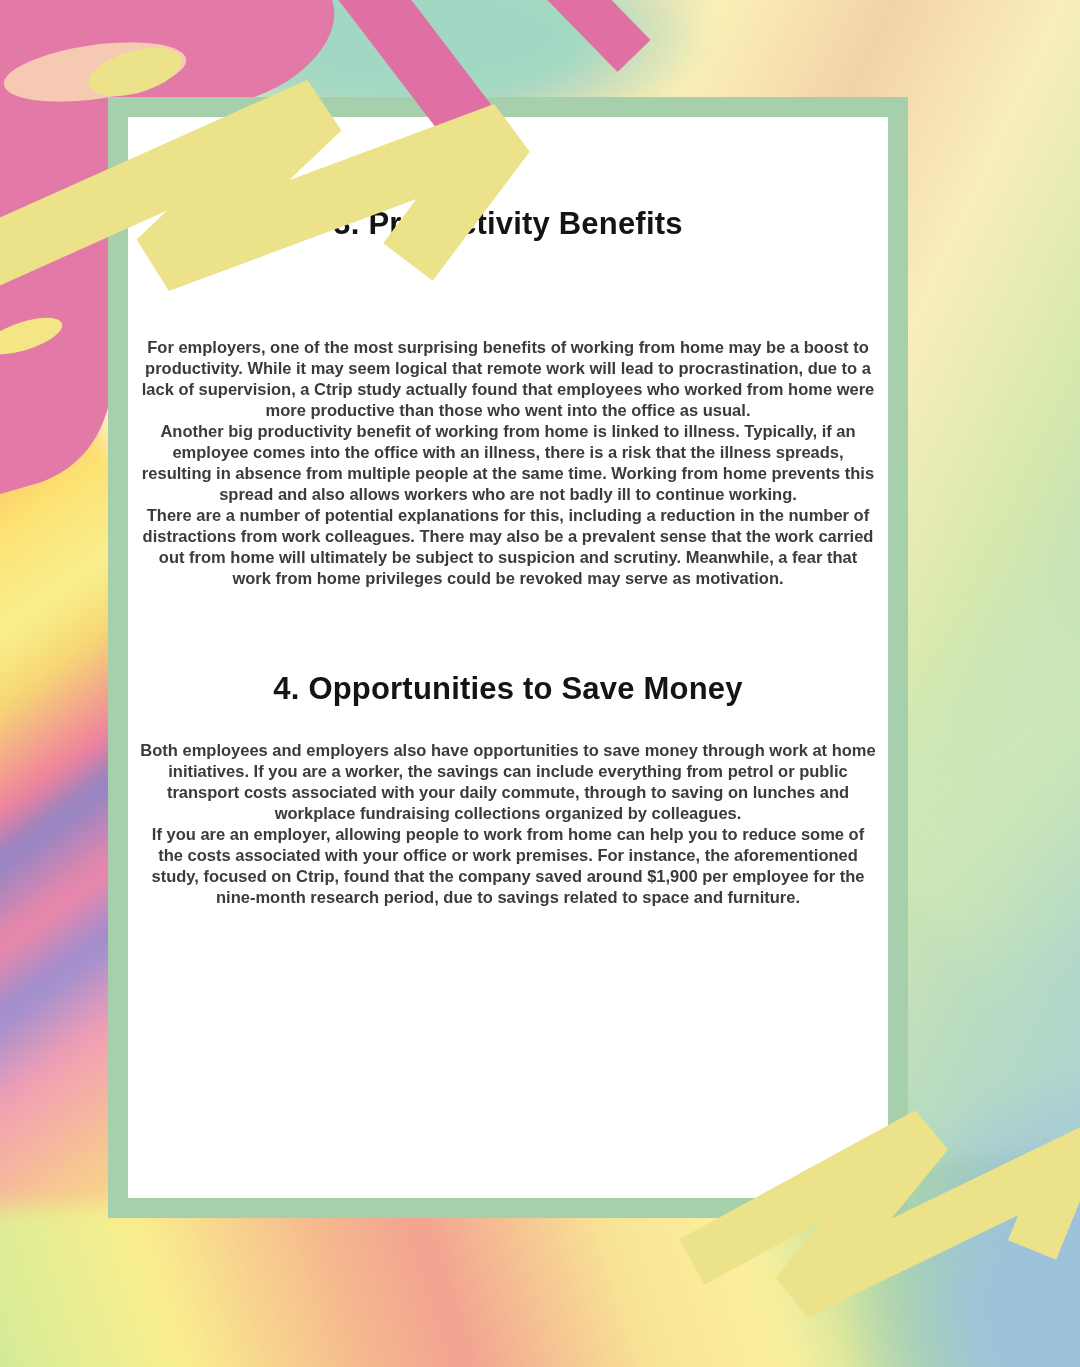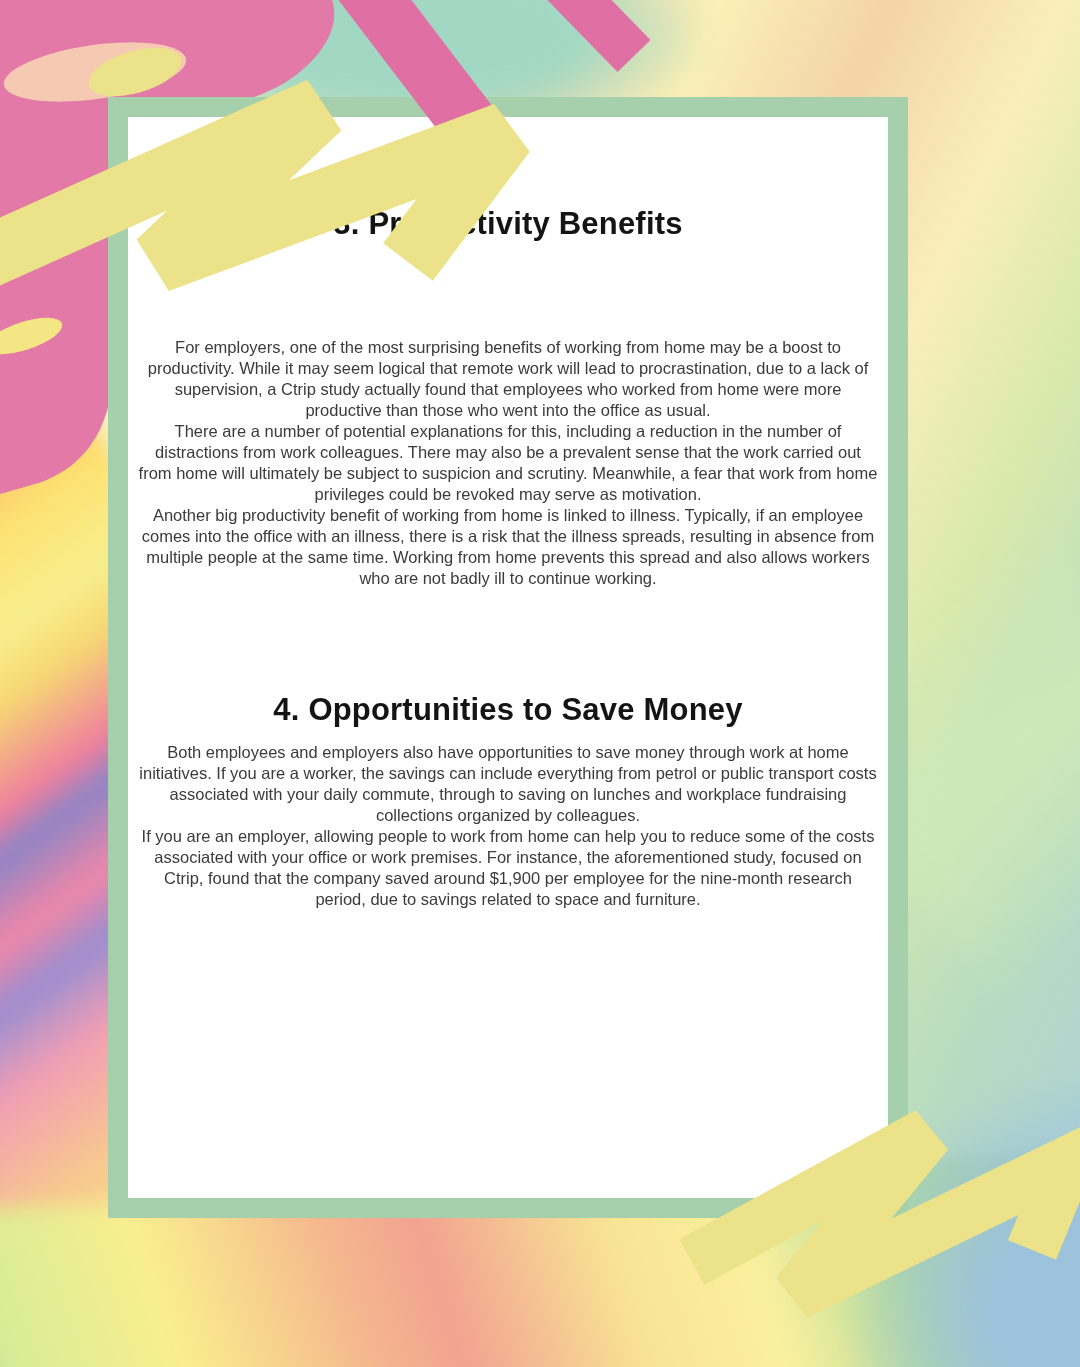--- a/index.html
+++ b/index.html
@@ -43,24 +43,24 @@
 
   
   .frame { position:absolute; left:108px; top:97px; width:800px; height:1121px; background:#a6cfab; }
   .card  { position:absolute; left:20px; top:20px; width:760px; height:1081px; background:#ffffff; }
 
   .card-inner { width:740px; margin:0 auto; }
 
   .section-title { font-size:31px; line-height:38px; font-weight:bold; color:#141414;
     text-align:center; letter-spacing:0.2px; }
   .title-1 { margin-top:88px; }
-  .title-2 { margin-top:102px; }
+  .title-2 { margin-top:81px; }
 
-  .body-block { margin-top:94px; }
-  .body-block-2 { margin-top:13px; }
+  .body-block { margin-top:94px;font-weight:bold; }
+  .body-block-2 { margin-top:32px; }
   .body-block p { font-size:16.5px; line-height:21px; color:#3b3b3b; text-align:center; margin:0; }
 </style>
 </head>
 <body>
 
 <div class="canvas">
 
   <div class="bg-base"></div>
   <div class="stripes-left"></div>
   <div class="stripes-bottom"></div>
@@ -76,22 +76,22 @@
   </svg>
 
   <div class="frame">
     <div class="card">
       <div class="card-inner">
 
         <h1 class="section-title title-1">3. Productivity Benefits</h1>
 
         <div class="body-block">
           <p>For employers, one of the most surprising benefits of working from home may be a boost to productivity. While it may seem logical that remote work will lead to procrastination, due to a lack of supervision, a Ctrip study actually found that employees who worked from home were more productive than those who went into the office as usual.</p>
+          <p>Another big productivity benefit of working from home is linked to illness. Typically, if an employee comes into the office with an illness, there is a risk that the illness spreads, resulting in absence from multiple people at the same time. Working from home prevents this spread and also allows workers who are not badly ill to continue working.</p>
           <p>There are a number of potential explanations for this, including a reduction in the number of distractions from work colleagues. There may also be a prevalent sense that the work carried out from home will ultimately be subject to suspicion and scrutiny. Meanwhile, a fear that work from home privileges could be revoked may serve as motivation.</p>
-          <p>Another big productivity benefit of working from home is linked to illness. Typically, if an employee comes into the office with an illness, there is a risk that the illness spreads, resulting in absence from multiple people at the same time. Working from home prevents this spread and also allows workers who are not badly ill to continue working.</p>
         </div>
 
         <h1 class="section-title title-2">4. Opportunities to Save Money</h1>
 
         <div class="body-block body-block-2">
           <p>Both employees and employers also have opportunities to save money through work at home initiatives. If you are a worker, the savings can include everything from petrol or public transport costs associated with your daily commute, through to saving on lunches and workplace fundraising collections organized by colleagues.</p>
           <p>If you are an employer, allowing people to work from home can help you to reduce some of the costs associated with your office or work premises. For instance, the aforementioned study, focused on Ctrip, found that the company saved around $1,900 per employee for the nine-month research period, due to savings related to space and furniture.</p>
         </div>
 
       </div>

